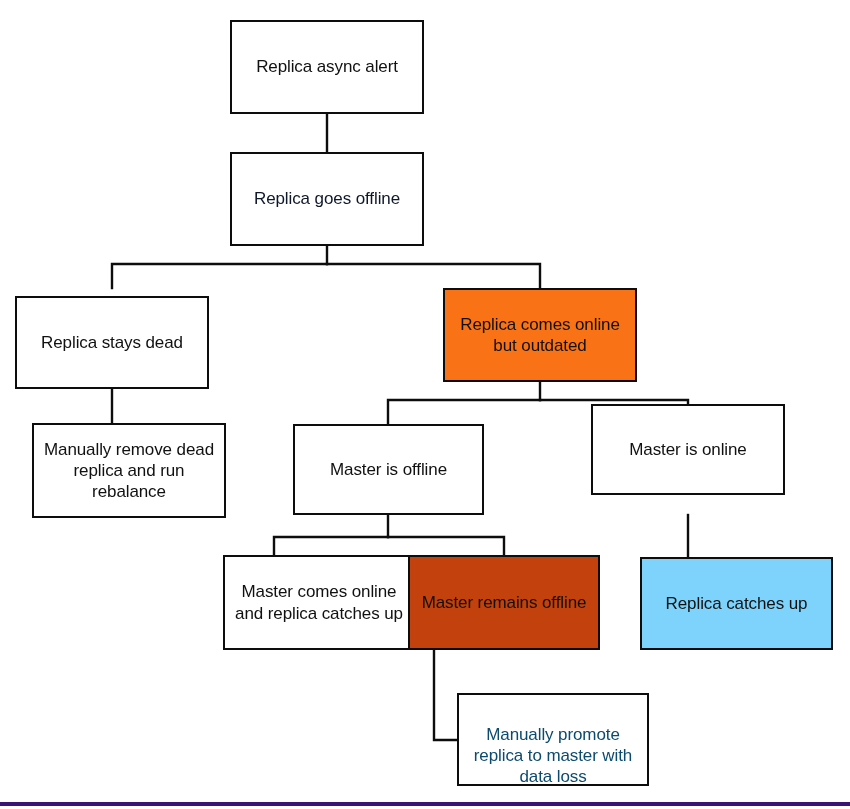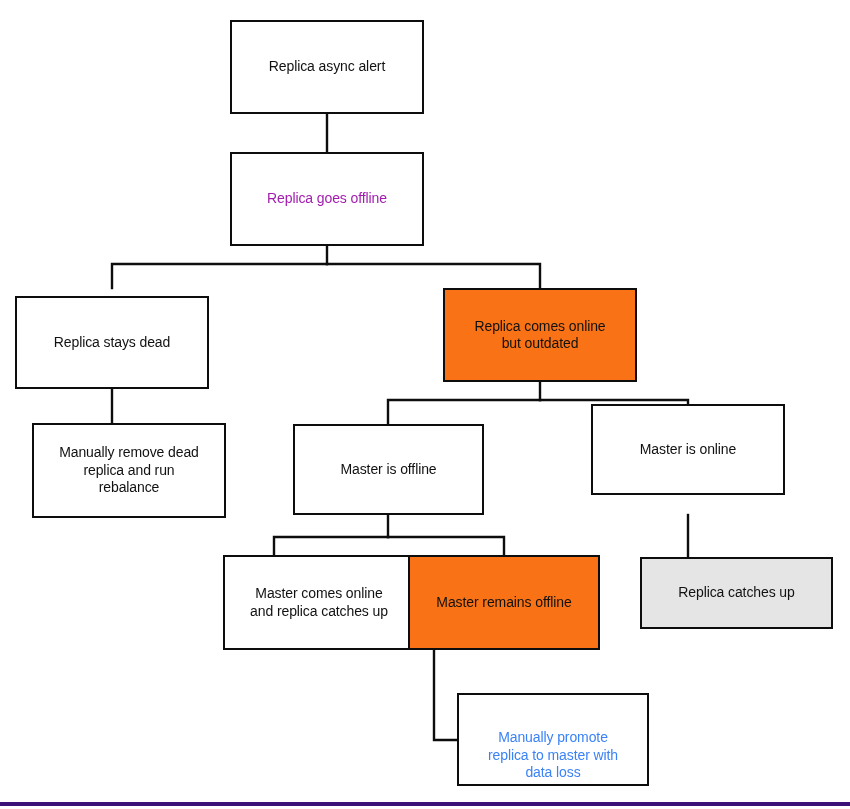--- a/index.html
+++ b/index.html
@@ -34,21 +34,21 @@
     align-items: center;
     justify-content: center;
     text-align: center;
     z-index: 2;
   }
   .node .node-label {
     display: block;
     width: 100%;
     padding: 0 3px;
     box-sizing: border-box;
-    font-size: 14px;
+    font-size: 17px;
     line-height: 1.25;
     color: #111111;
     letter-spacing: -0.1px;
     white-space: pre-line;
   }
   #bottom-rule {
     position: absolute;
     left: 0;
     width: 850px;
     height: 4px;
@@ -74,21 +74,21 @@
       <path d="M 388 537 L 504 537 L 504 555" fill="none" stroke="#0d0d0d" stroke-width="2.4" stroke-linecap="square" stroke-linejoin="miter"></path>
       <path d="M 688 515 L 688 557" fill="none" stroke="#0d0d0d" stroke-width="2.4" stroke-linecap="square" stroke-linejoin="miter"></path>
       <path d="M 434 650 L 434 740 L 457 740" fill="none" stroke="#0d0d0d" stroke-width="2.4" stroke-linecap="square" stroke-linejoin="miter"></path>
     </svg>
 
   <div id="nodes-layer">
       <div class="node" style="left: 230px; top: 20px; width: 194px; height: 94px; border-color: rgb(13, 13, 13); background: rgb(255, 255, 255);">
         <span class="node-label" style="color: rgb(17, 17, 17);">Replica async alert</span>
       </div>
       <div class="node" style="left: 230px; top: 152px; width: 194px; height: 94px; border-color: rgb(13, 13, 13); background: rgb(255, 255, 255);">
-        <span class="node-label" style="color: #a21caf;">Replica goes offline</span>
+        <span class="node-label" style="color: #0f172a;">Replica goes offline</span>
       </div>
       <div class="node" style="left: 15px; top: 288px; width: 194px; height: 93px; border-color: rgb(13, 13, 13); background: rgb(255, 255, 255); margin-top: 8px;">
         <span class="node-label" style="color: rgb(17, 17, 17);">Replica stays dead</span>
       </div>
       <div class="node" style="left: 443px; top: 288px; width: 194px; height: 94px; border-color: rgb(13, 13, 13); background: #f97316;">
         <span class="node-label" style="color: rgb(17, 17, 17);">Replica comes online
 but outdated</span>
       </div>
       <div class="node" style="left: 32px; top: 423px; width: 194px; height: 95px; border-color: rgb(13, 13, 13); background: rgb(255, 255, 255);">
         <span class="node-label" style="color: rgb(17, 17, 17);">Manually remove dead
@@ -98,28 +98,28 @@
       <div class="node" style="left: 293px; top: 424px; width: 191px; height: 91px; border-color: rgb(13, 13, 13); background: rgb(255, 255, 255);">
         <span class="node-label" style="color: rgb(17, 17, 17);">Master is offline</span>
       </div>
       <div class="node" style="left: 591px; top: 404px; width: 194px; height: 91px; border-color: rgb(13, 13, 13); background: rgb(255, 255, 255);">
         <span class="node-label" style="color: rgb(17, 17, 17);">Master is online</span>
       </div>
       <div class="node" style="left: 178px; top: 555px; width: 192px; height: 95px; border-color: rgb(13, 13, 13); background: rgb(255, 255, 255); margin-left: 45px;">
         <span class="node-label" style="color: rgb(17, 17, 17);">Master comes online
 and replica catches up</span>
       </div>
-      <div class="node" style="left: 408px; top: 555px; width: 192px; height: 95px; border-color: rgb(13, 13, 13); background: #f97316;">
+      <div class="node" style="left: 408px; top: 555px; width: 192px; height: 95px; border-color: rgb(13, 13, 13); background: #c2410c;">
         <span class="node-label" style="color: rgb(17, 17, 17);">Master remains offline</span>
       </div>
-      <div class="node" style="left: 640px; top: 557px; width: 193px; height: 72px; border-color: rgb(13, 13, 13); background: #e5e5e5;">
+      <div class="node" style="left: 640px; top: 557px; width: 193px; height: 93px; border-color: rgb(13, 13, 13); background: #7dd3fc;">
         <span class="node-label" style="color: rgb(17, 17, 17);">Replica catches up</span>
       </div>
       <div class="node" style="left: 457px; top: 693px; width: 192px; height: 93px; border-color: rgb(13, 13, 13); background: rgb(255, 255, 255);">
-        <span class="node-label" style="color: #3b82f6; margin-top: 32px;">Manually promote
+        <span class="node-label" style="color: #0c4a6e; margin-top: 32px;">Manually promote
 replica to master with
 data loss</span>
       </div>
     </div>
 
   <div id="bottom-rule" style="background: rgb(59, 18, 120); top: 802px; height: 4px;"></div>
 
 </div>
 
 </body></html>

